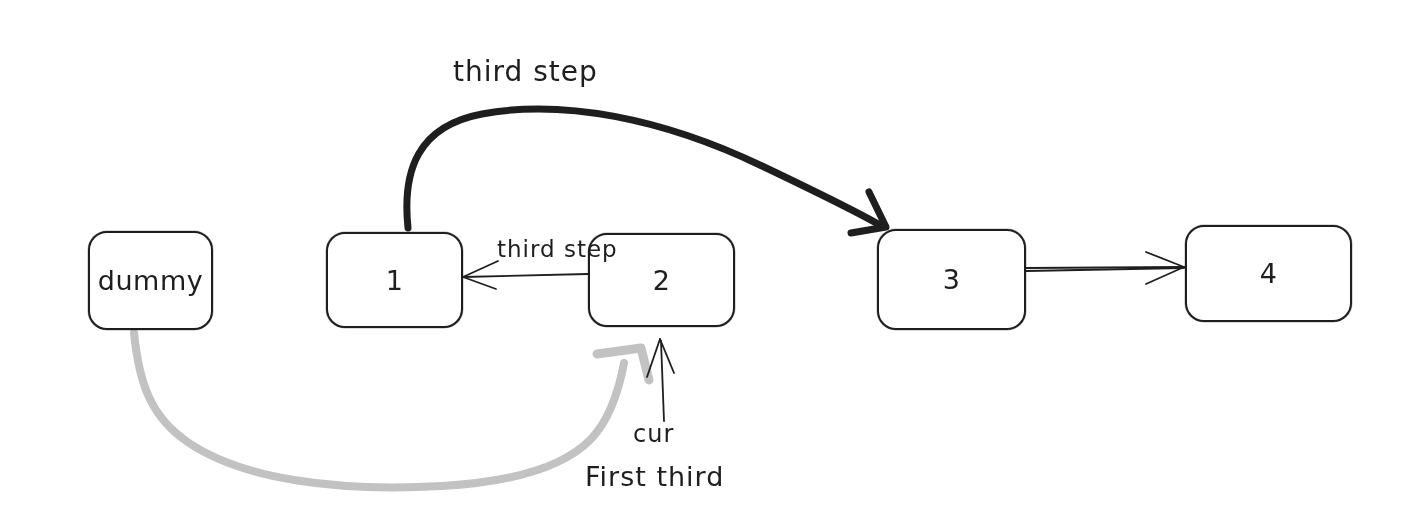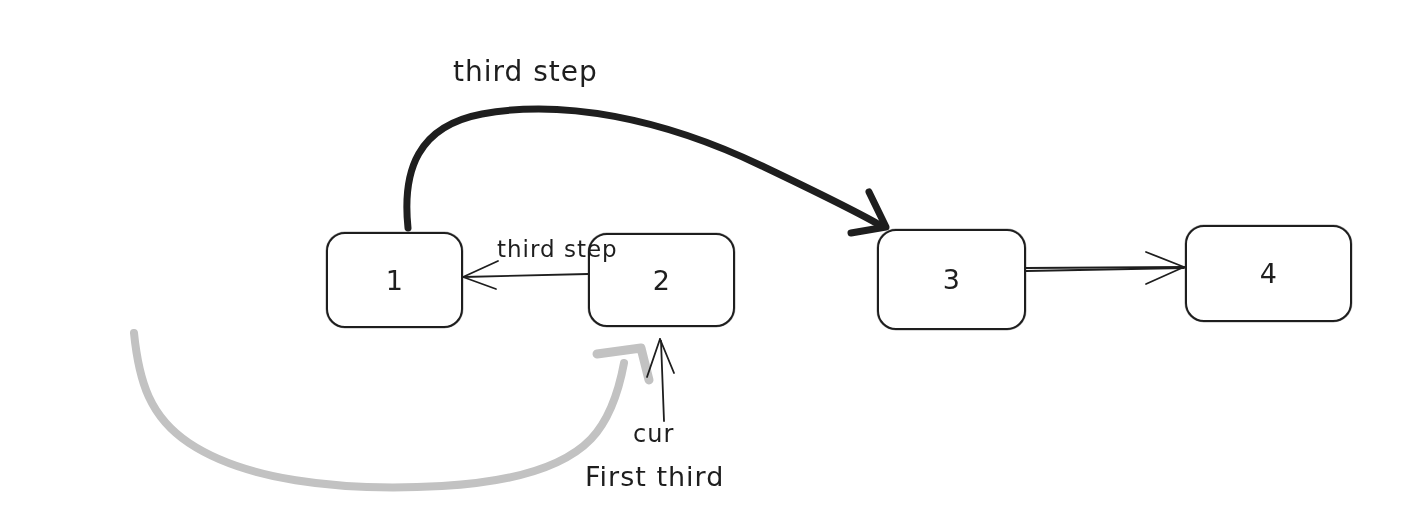--- a/index.html
+++ b/index.html
@@ -94,20 +94,23 @@
       <line x1="1184" y1="267" x2="1146" y2="284"></line>
     </g>
 
     <g stroke="#1e1e1e" stroke-width="1.8" stroke-linecap="round">
       <line x1="664" y1="421" x2="661" y2="341"></line>
       <line x1="660" y1="339" x2="647" y2="377"></line>
       <line x1="660" y1="339" x2="674" y2="373"></line>
     </g>
   </svg>
 
+  <div class="node" id="node-dummy">
+    <span class="node-label">dummy</span>
+  </div>
   <div class="node" id="node-1">
     <span class="node-label">1</span>
   </div>
   <div class="node" id="node-2">
     <span class="node-label">2</span>
   </div>
   <div class="node" id="node-3">
     <span class="node-label">3</span>
   </div>
   <div class="node" id="node-4">

